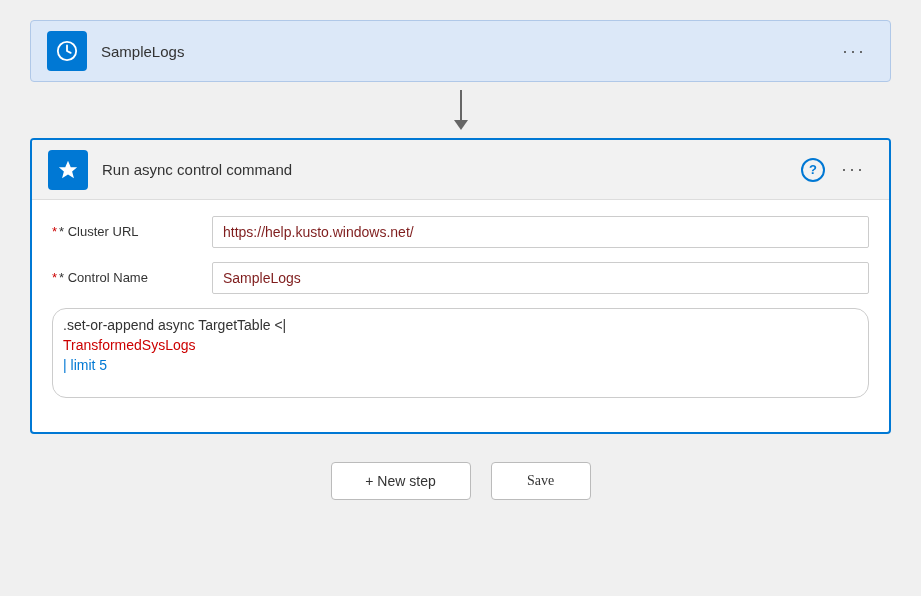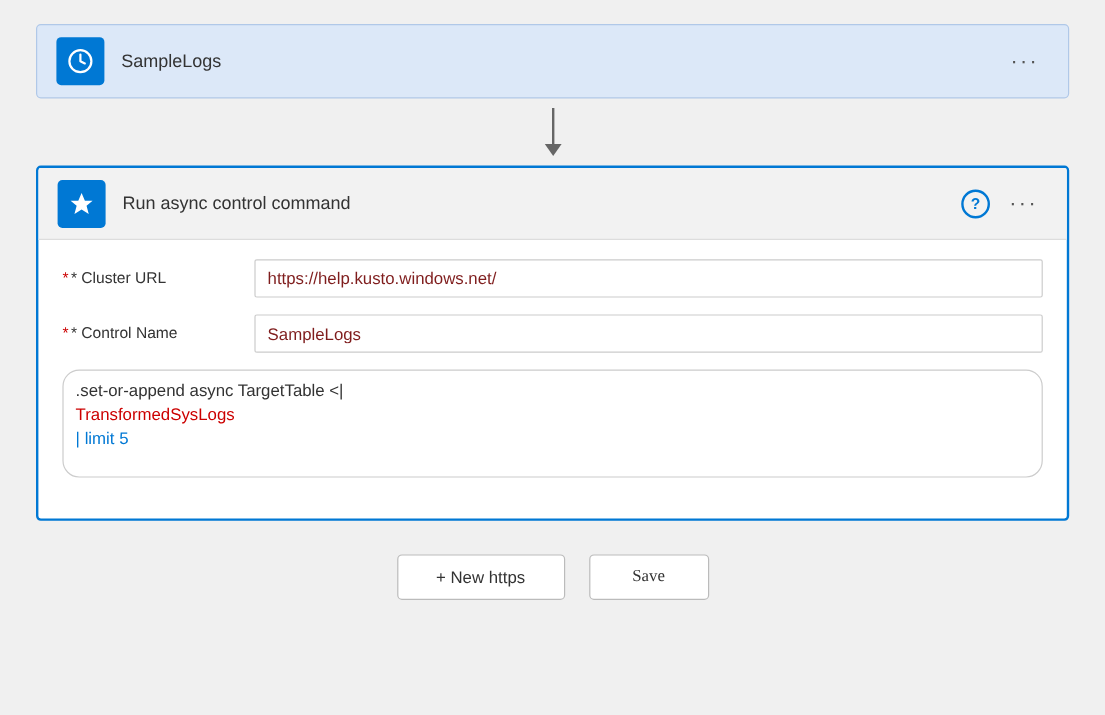--- a/index.html
+++ b/index.html
@@ -267,16 +267,16 @@
           </div>
           <div>
             <span style="color:#0078d4;">| limit 5</span>
           </div>
         </div>
       </div>
     </div>
   </div>
 
   <div class="bottom-buttons">
-    <button class="btn-new-step">+ New https</button>
+    <button class="btn-new-step">+ New step</button>
     <button class="btn-save">Save</button>
   </div>
 </div>
 
 </body></html>

